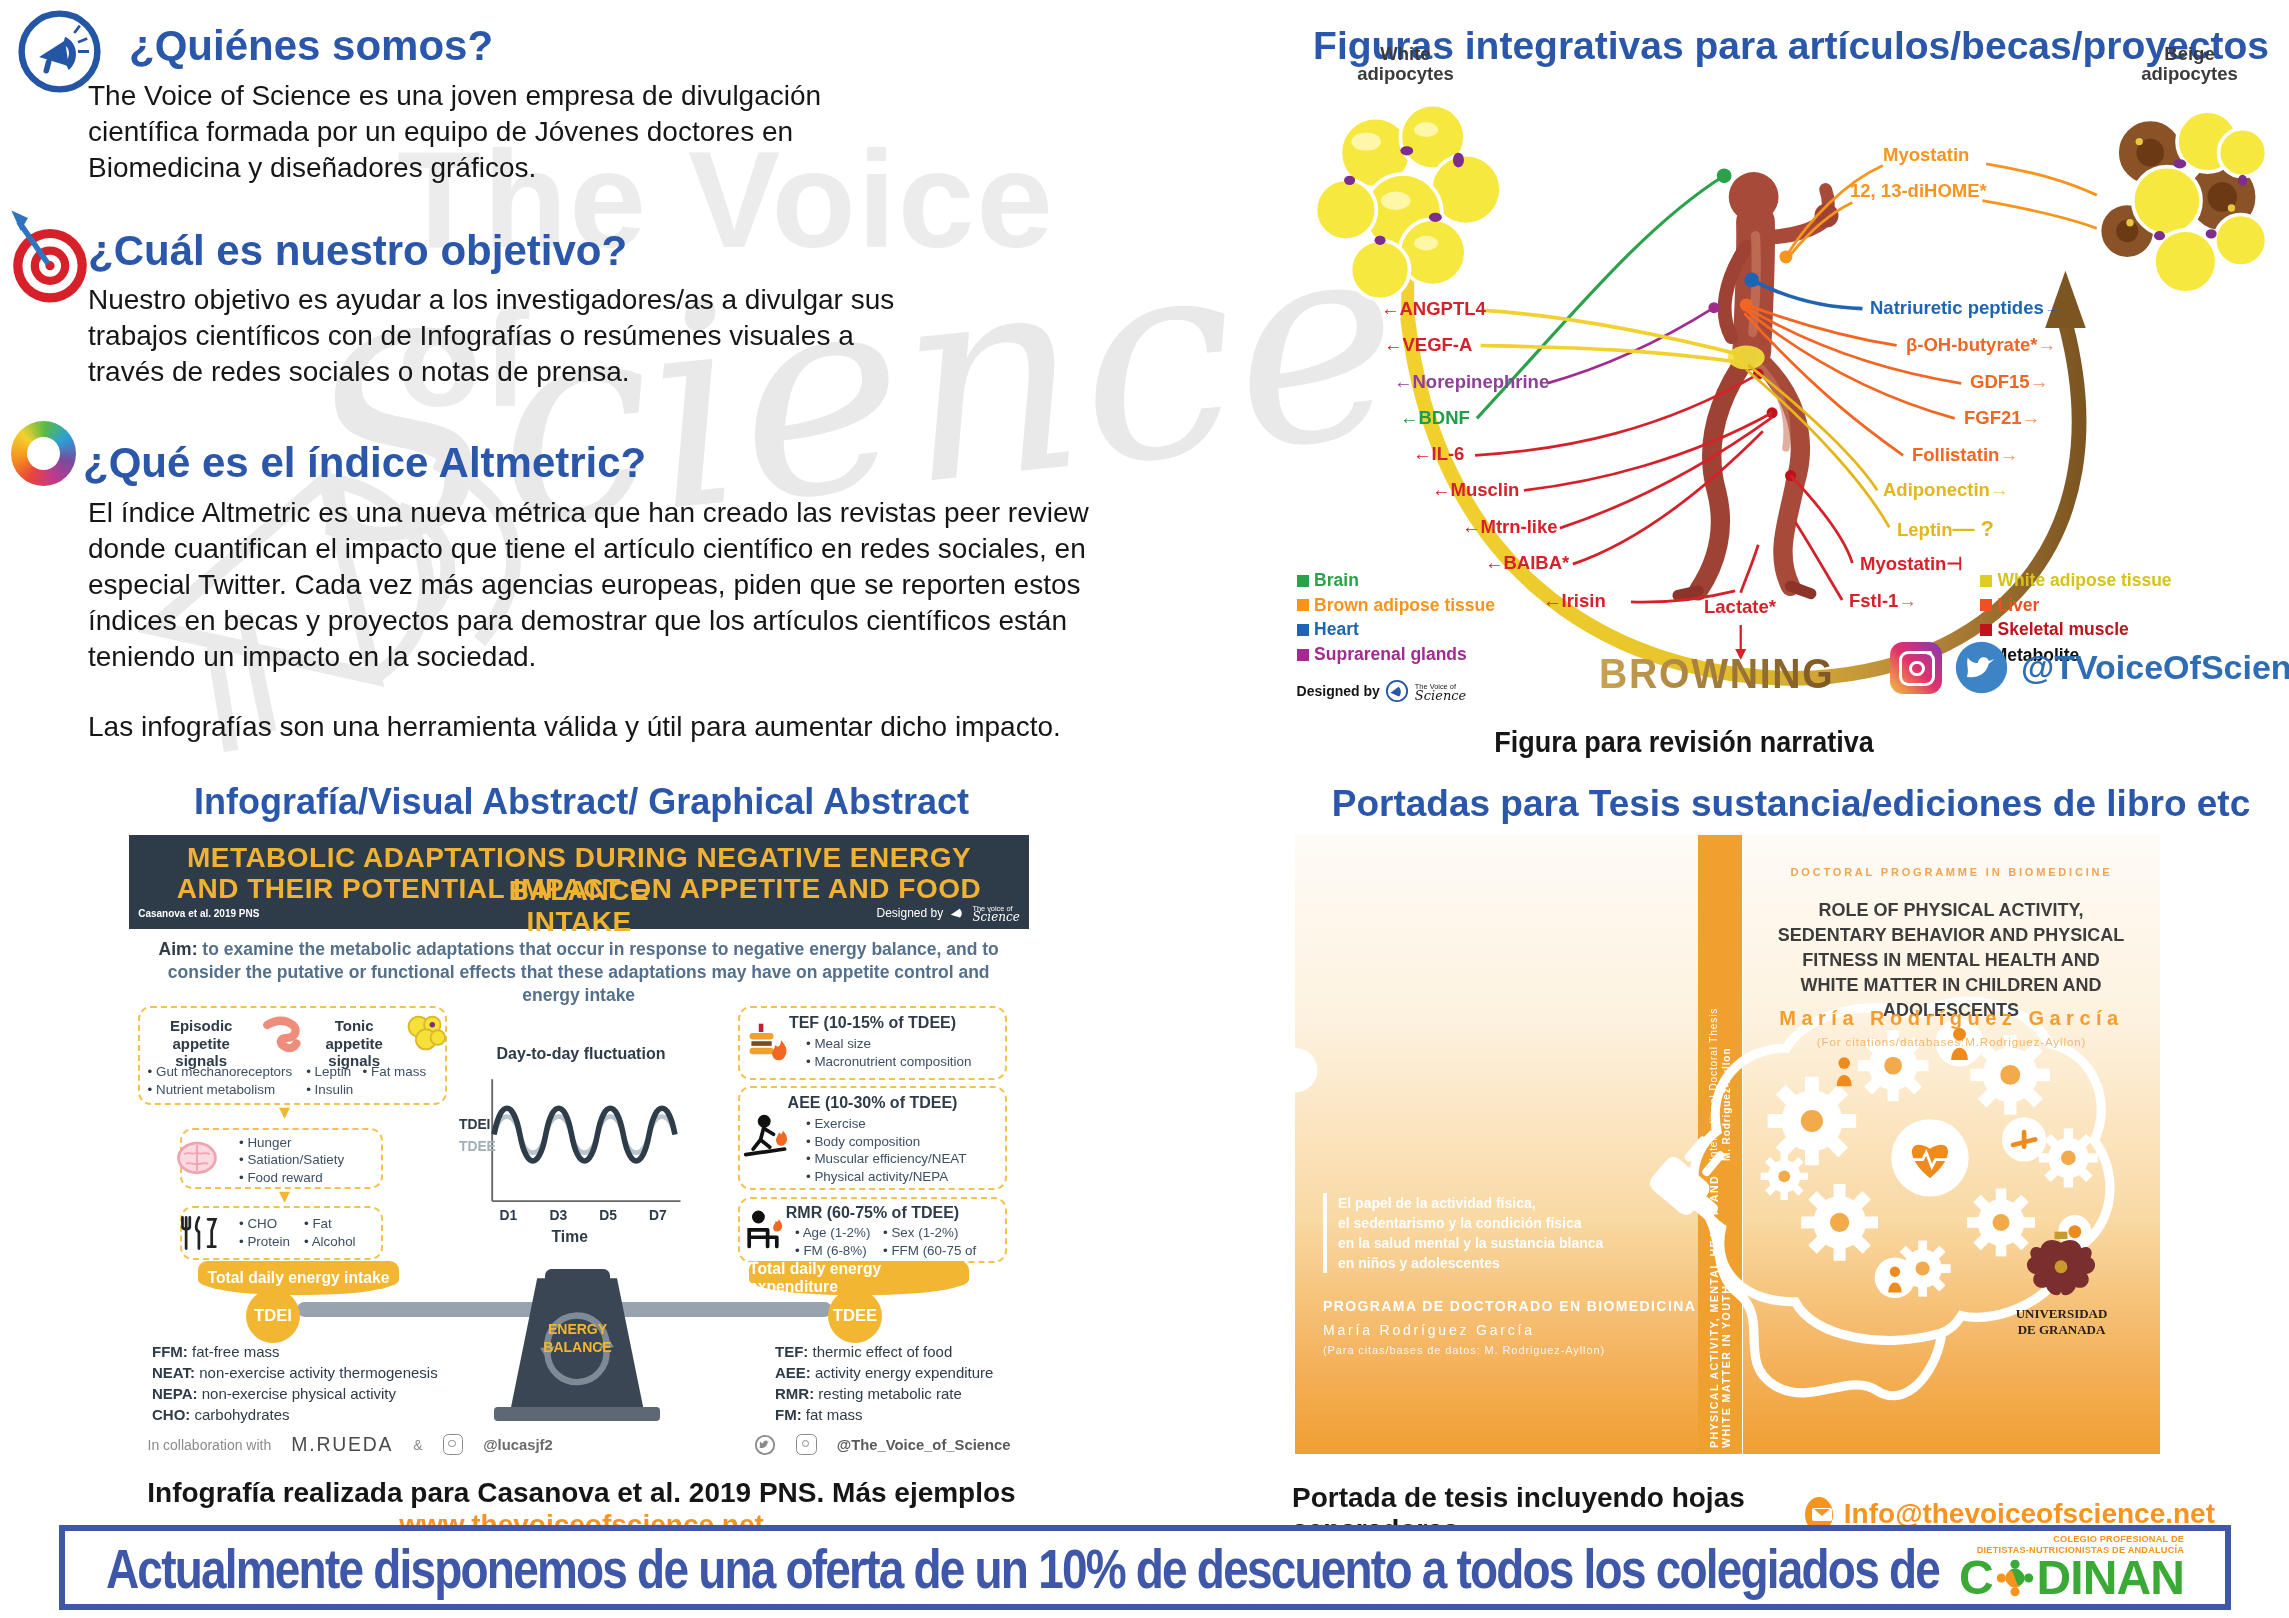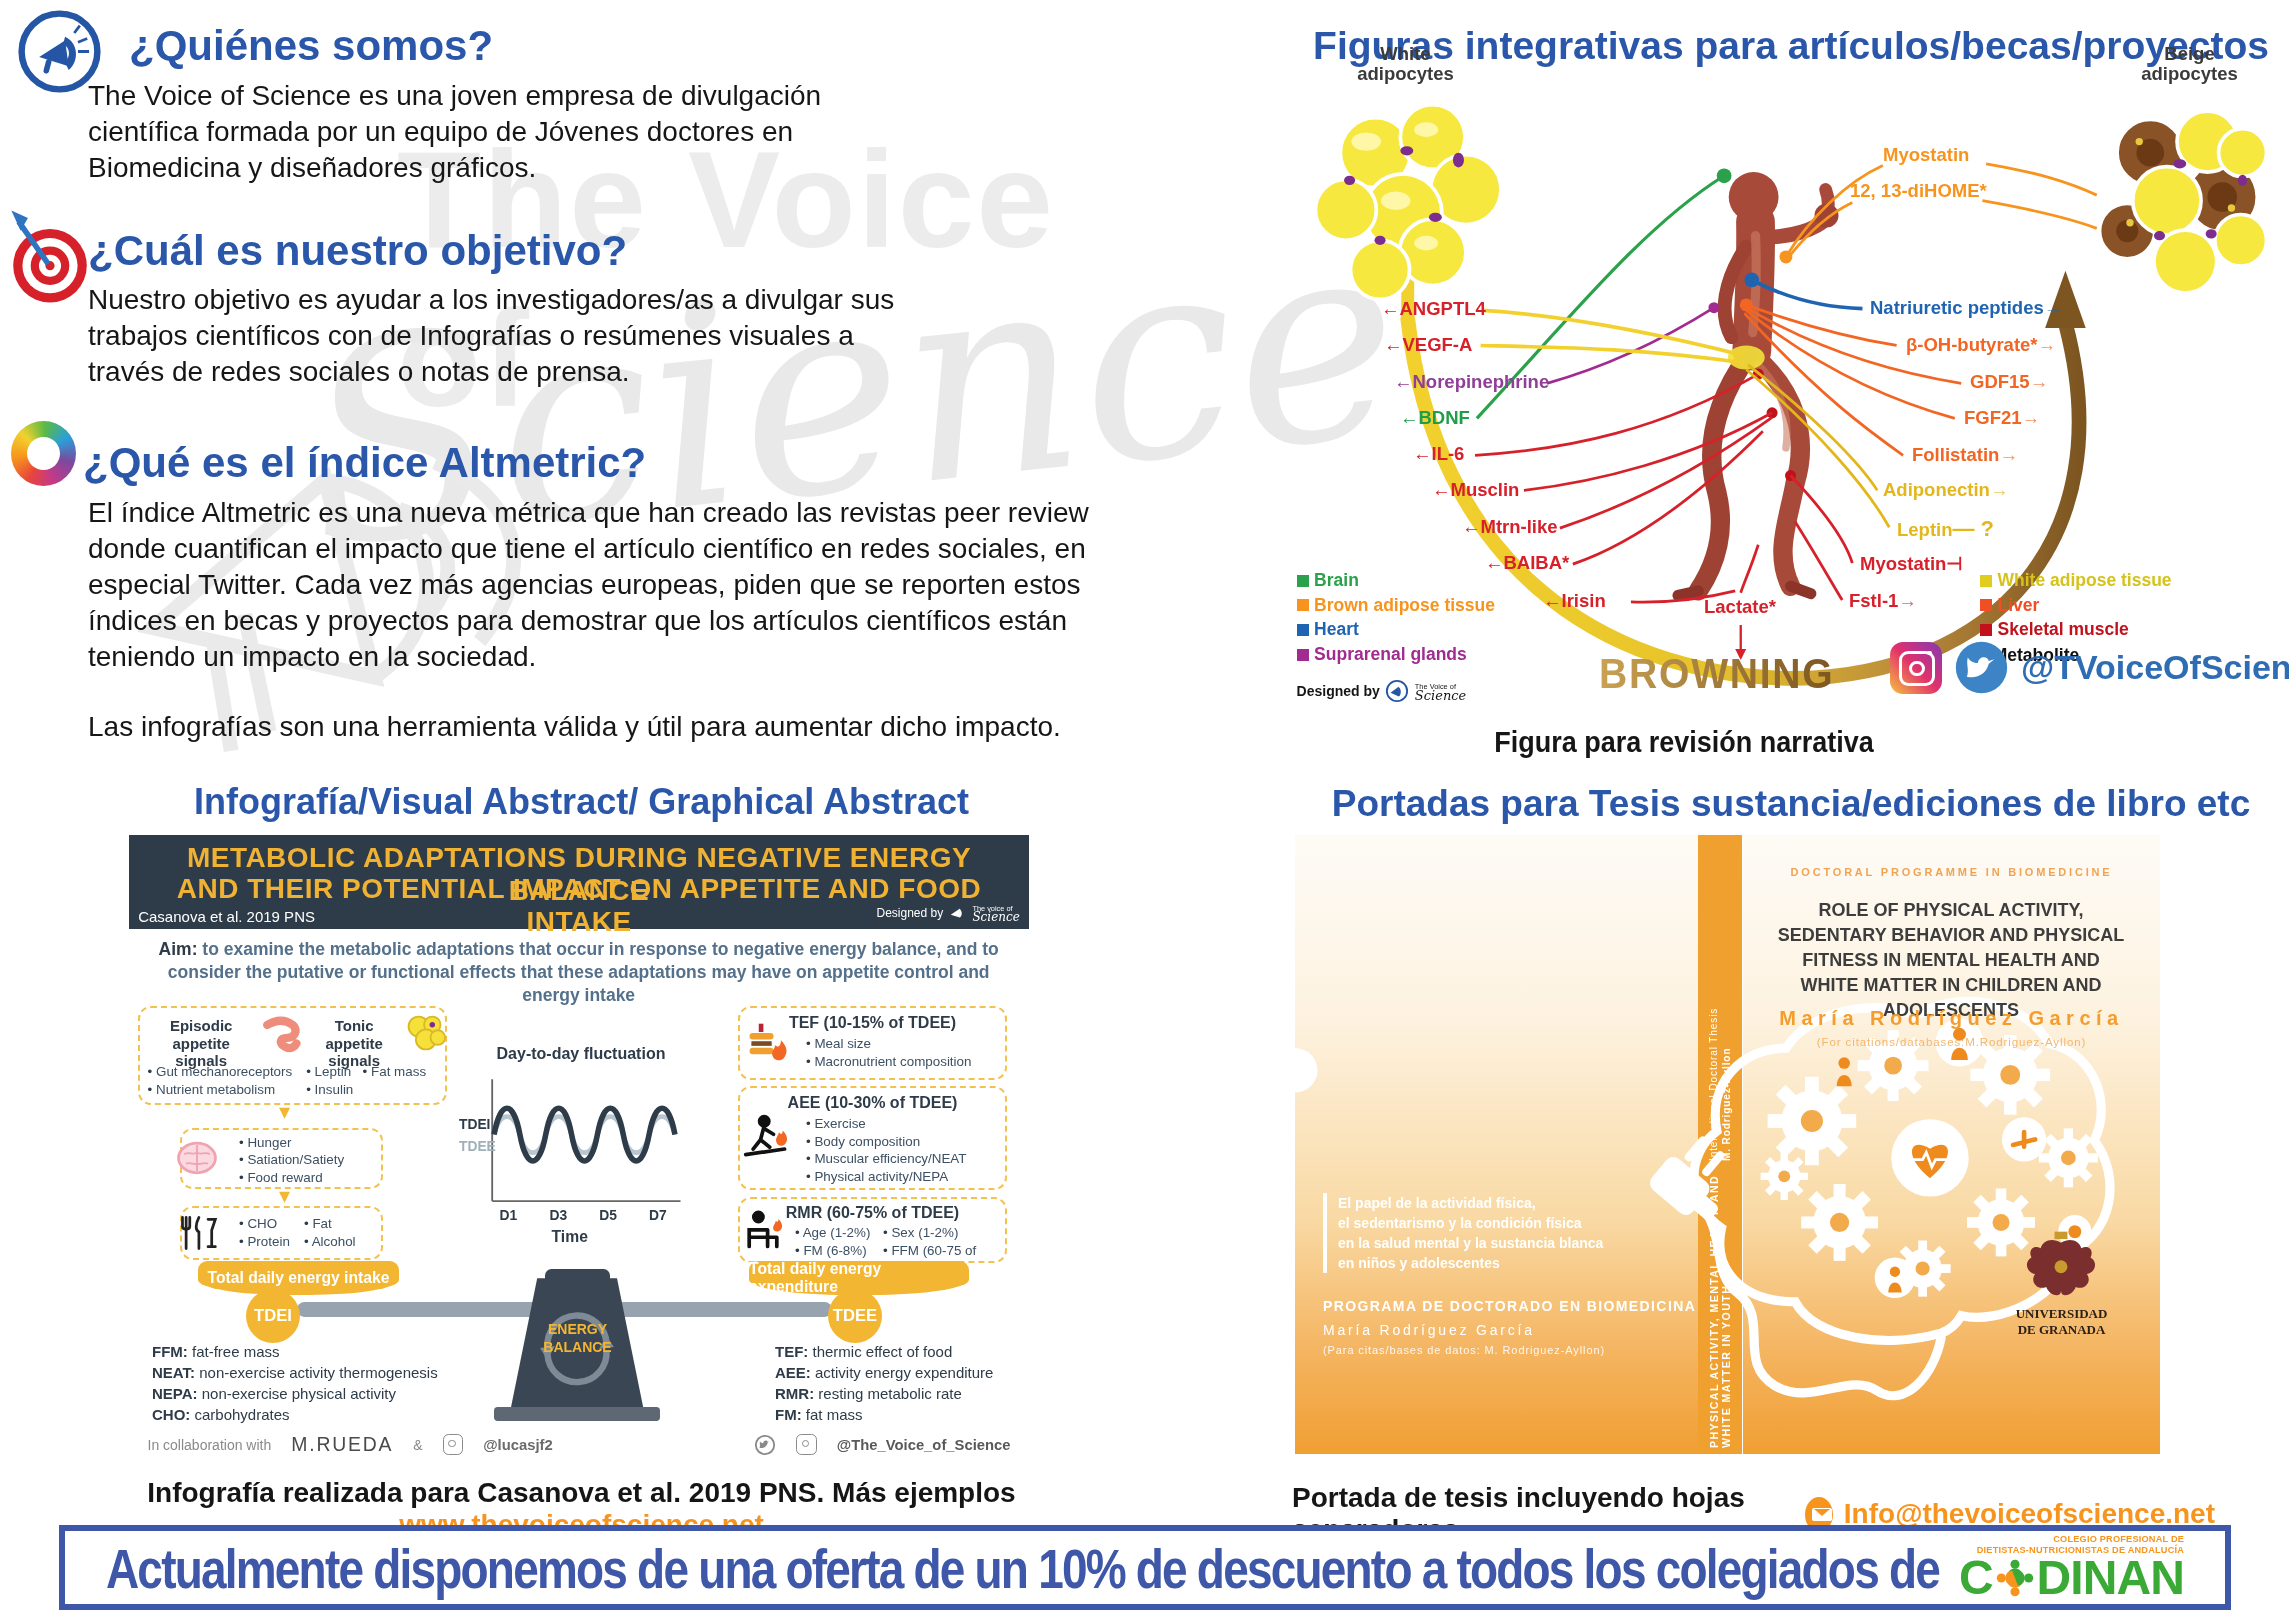--- a/index.html
+++ b/index.html
@@ -15,21 +15,21 @@
 
   
   .qhead{font-weight:bold;color:#2a57a9;font-size:42px}
   .para{font-size:28px;line-height:36px;color:#161616}
   .sectitle{font-weight:bold;color:#2a57a9;font-size:36px;text-align:center}
 
   
   #infographic{background:#fff}
   .ig-header{left:0;top:0;width:900px;height:94px;background:#2e3b49}
   .ig-t{color:#f0b232;font-weight:bold;font-size:28px;line-height:33px;text-align:center;letter-spacing:0.5px}
-  .ig-src{color:#fff;font-weight:normal;font-size:15px}
+  .ig-src{color:#fff;font-weight:bold;font-size:10px}
   .ig-designed{color:#fff;font-size:12px;display:flex;align-items:center;gap:4.6px}
   .script{font-family:"DejaVu Serif",serif;font-style:italic}
   .ig-aim{font-size:17.5px;font-weight:bold;color:#54708a;text-align:center;line-height:23px}
   .ig-aim b{color:#2e3b49}
   .dbox{border:2.3px dashed #f2c14e;border-radius:13px;background:#fff;box-sizing:border-box}
   .bx-title{font-weight:bold;font-size:15px;color:#2e3b49;line-height:17.5px;text-align:center}
   .bx-title-l{font-weight:bold;font-size:16px;color:#2e3b49;text-align:center}
   .bul{font-size:13.4px;color:#3c4f63;line-height:17.5px}
   .bul::before{content:"• ";color:#2e3b49}
   .goldband{background:#f2b632;border-radius:9.2px 9.2px 45% 45%;color:#fff;font-weight:bold;

